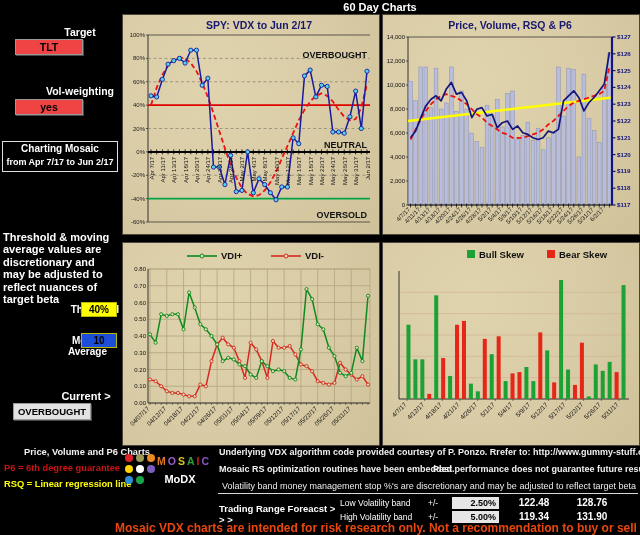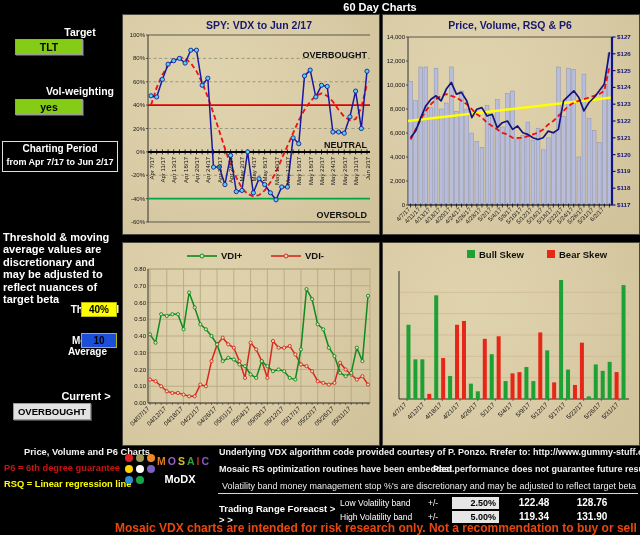--- a/index.html
+++ b/index.html
@@ -3,21 +3,21 @@
 <meta charset="utf-8">
 <style>
   html,body{margin:0;padding:0;background:#000;}
   .screen{position:relative;width:640px;height:535px;background:#000;overflow:hidden;
           font-family:"Liberation Sans",sans-serif;}
   .main-title{position:absolute;left:120px;top:1px;width:520px;text-align:center;
               color:#fff;font-size:11px;font-weight:bold;}
   
   .lbl{position:absolute;color:#fff;font-weight:bold;font-size:10.5px;text-align:center;padding-left:31px;}
   .lbl.right{text-align:right;}
-  .valbox{position:absolute;background:#84cc16;color:#000;font-weight:bold;font-size:10.5px;
+  .valbox{position:absolute;background:#ef4444;color:#000;font-weight:bold;font-size:10.5px;
           text-align:center;border:1px solid #9a9a9a;box-shadow:1px 1px 0 #4a4a4a;}
   .pos-target-lbl{left:0;top:26px;width:98px;}
   .pos-target-box{left:15px;top:39px;width:66px;height:14px;line-height:14px;}
   .pos-vol-lbl{left:0;top:85px;width:98px;}
   .pos-vol-box{left:15px;top:99px;width:66px;height:14px;line-height:14px;}
   .period-box{position:absolute;left:2px;top:141px;width:114px;height:29px;border:1px solid #e0e0e0;
               color:#fff;font-weight:bold;font-size:9px;text-align:center;}
   .period-box .l1{font-size:10px;line-height:14px;}
   .period-box .l2{line-height:12px;}
   .side-note{position:absolute;left:3px;top:231px;width:113px;color:#fff;font-weight:bold;
@@ -78,21 +78,21 @@
 <div class="screen">
   <div class="main-title">60 Day Charts</div>
 
   <div class="lbl pos-target-lbl">Target</div>
   <div class="valbox pos-target-box">TLT</div>
 
   <div class="lbl pos-vol-lbl">Vol-weighting</div>
   <div class="valbox pos-vol-box">yes</div>
 
   <div class="period-box">
-    <div class="l1">Charting Period</div>
+    <div class="l1">Charting Mosaic</div>
     <div class="l2">from Apr 7/17 to Jun 2/17</div>
   </div>
 
   <div class="side-note">Threshold &amp; moving average values are discretionary and may be adjusted to reflect nuances of target beta</div>
 
   <div class="lbl right pos-thr-lbl">Threshold</div>
   <div class="valbox pos-thr-box">40%</div>
 
   <div class="lbl right pos-ma-lbl">Moving Average</div>
   <div class="valbox pos-ma-box">10</div>

